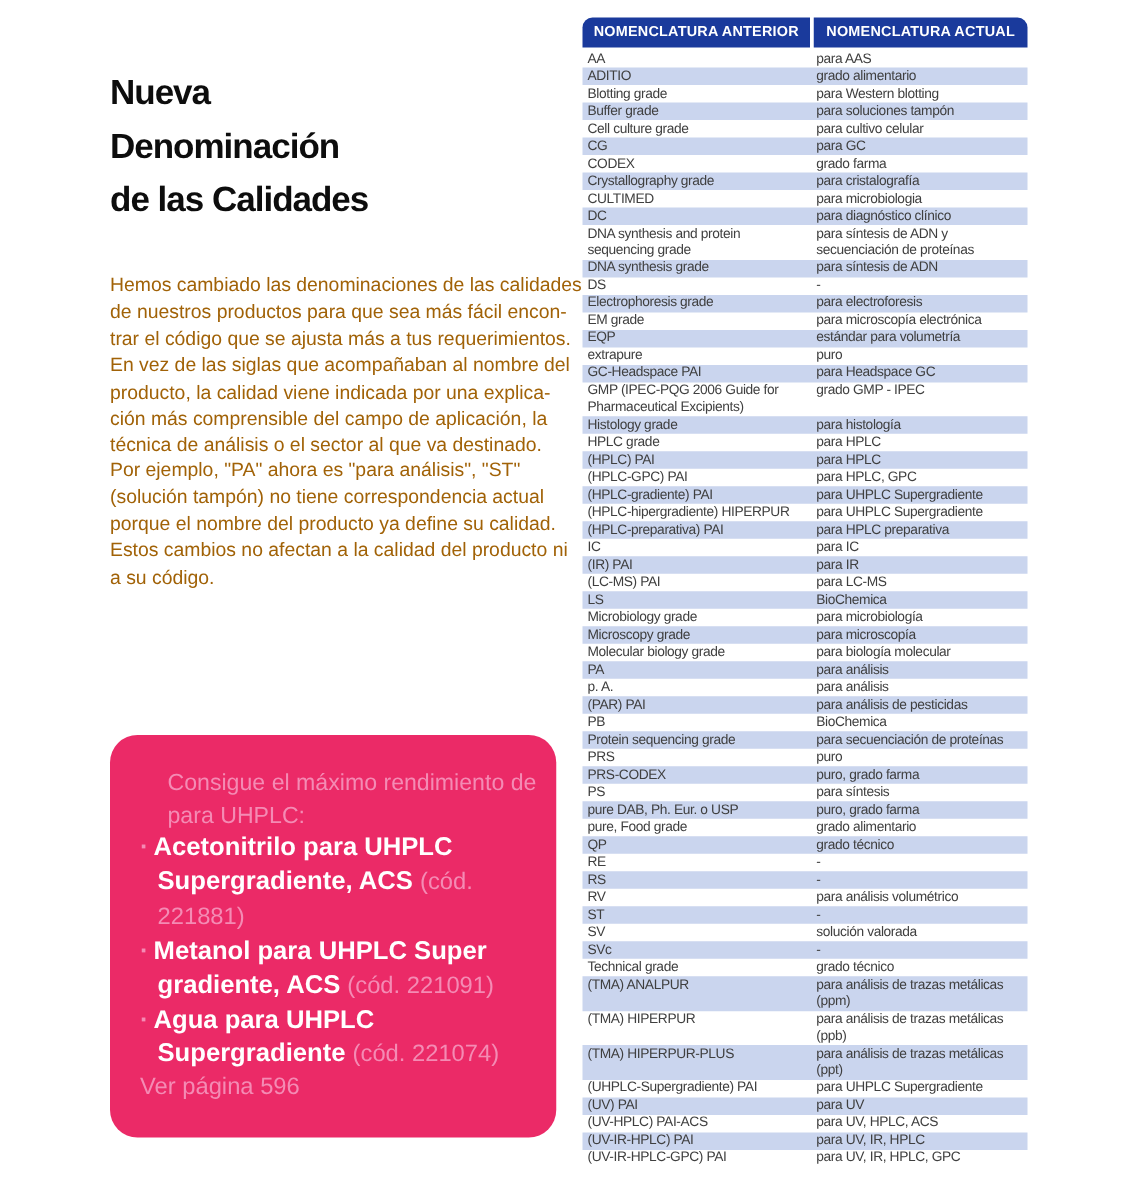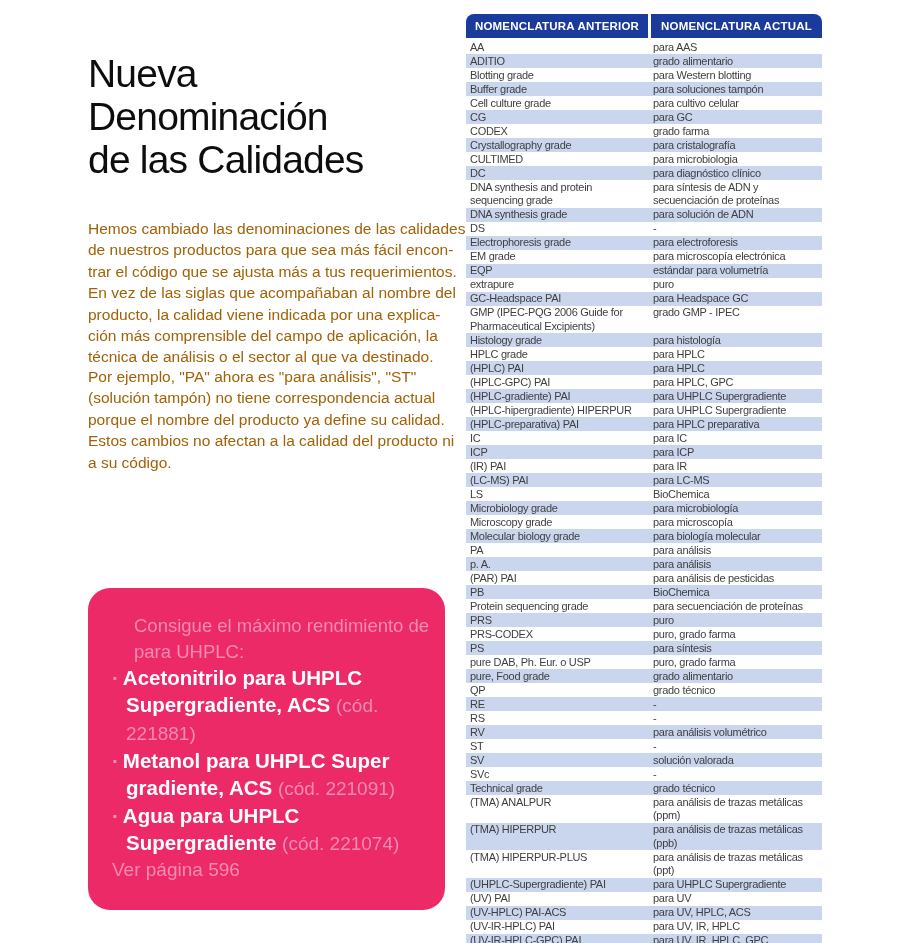--- a/index.html
+++ b/index.html
@@ -9,21 +9,21 @@
     background:#ffffff;
     font-family:"Liberation Sans", sans-serif;
     overflow:hidden;
   }
 
   
   .left-col { position:absolute; left:88px; top:0; width:372px; }
 
   .page-title {
     position:absolute; left:0; top:52px;
-    font-size:39px; font-weight:normal; color:#0d0d0d;
+    font-size:28px; font-weight:bold; color:#0d0d0d;
     line-height:43px; letter-spacing:-0.8px; white-space:nowrap;
   }
 
   .para { position:absolute; left:0; font-size:15.5px; color:#a16207; }
   .para div { line-height:21.4px; white-space:nowrap; }
   .para-1 { top:218px; }
   .para-2 { top:366px; }
 
   
   .pink-box {
@@ -158,21 +158,21 @@
       <div class="trow">
         <div class="tcell c1">DC</div>
         <div class="tcell c2">para diagnóstico clínico</div>
       </div>
       <div class="trow">
         <div class="tcell c1">DNA synthesis and protein sequencing grade</div>
         <div class="tcell c2">para síntesis de ADN y secuenciación de proteínas</div>
       </div>
       <div class="trow">
         <div class="tcell c1">DNA synthesis grade</div>
-        <div class="tcell c2">para solución de ADN</div>
+        <div class="tcell c2">para síntesis de ADN</div>
       </div>
       <div class="trow">
         <div class="tcell c1">DS</div>
         <div class="tcell c2">-</div>
       </div>
       <div class="trow">
         <div class="tcell c1">Electrophoresis grade</div>
         <div class="tcell c2">para electroforesis</div>
       </div>
       <div class="trow">
@@ -221,24 +221,20 @@
       </div>
       <div class="trow">
         <div class="tcell c1">(HPLC-preparativa) PAI</div>
         <div class="tcell c2">para HPLC preparativa</div>
       </div>
       <div class="trow">
         <div class="tcell c1">IC</div>
         <div class="tcell c2">para IC</div>
       </div>
       <div class="trow">
-        <div class="tcell c1">ICP</div>
-        <div class="tcell c2">para ICP</div>
-      </div>
-      <div class="trow">
         <div class="tcell c1">(IR) PAI</div>
         <div class="tcell c2">para IR</div>
       </div>
       <div class="trow">
         <div class="tcell c1">(LC-MS) PAI</div>
         <div class="tcell c2">para LC-MS</div>
       </div>
       <div class="trow">
         <div class="tcell c1">LS</div>
         <div class="tcell c2">BioChemica</div>

